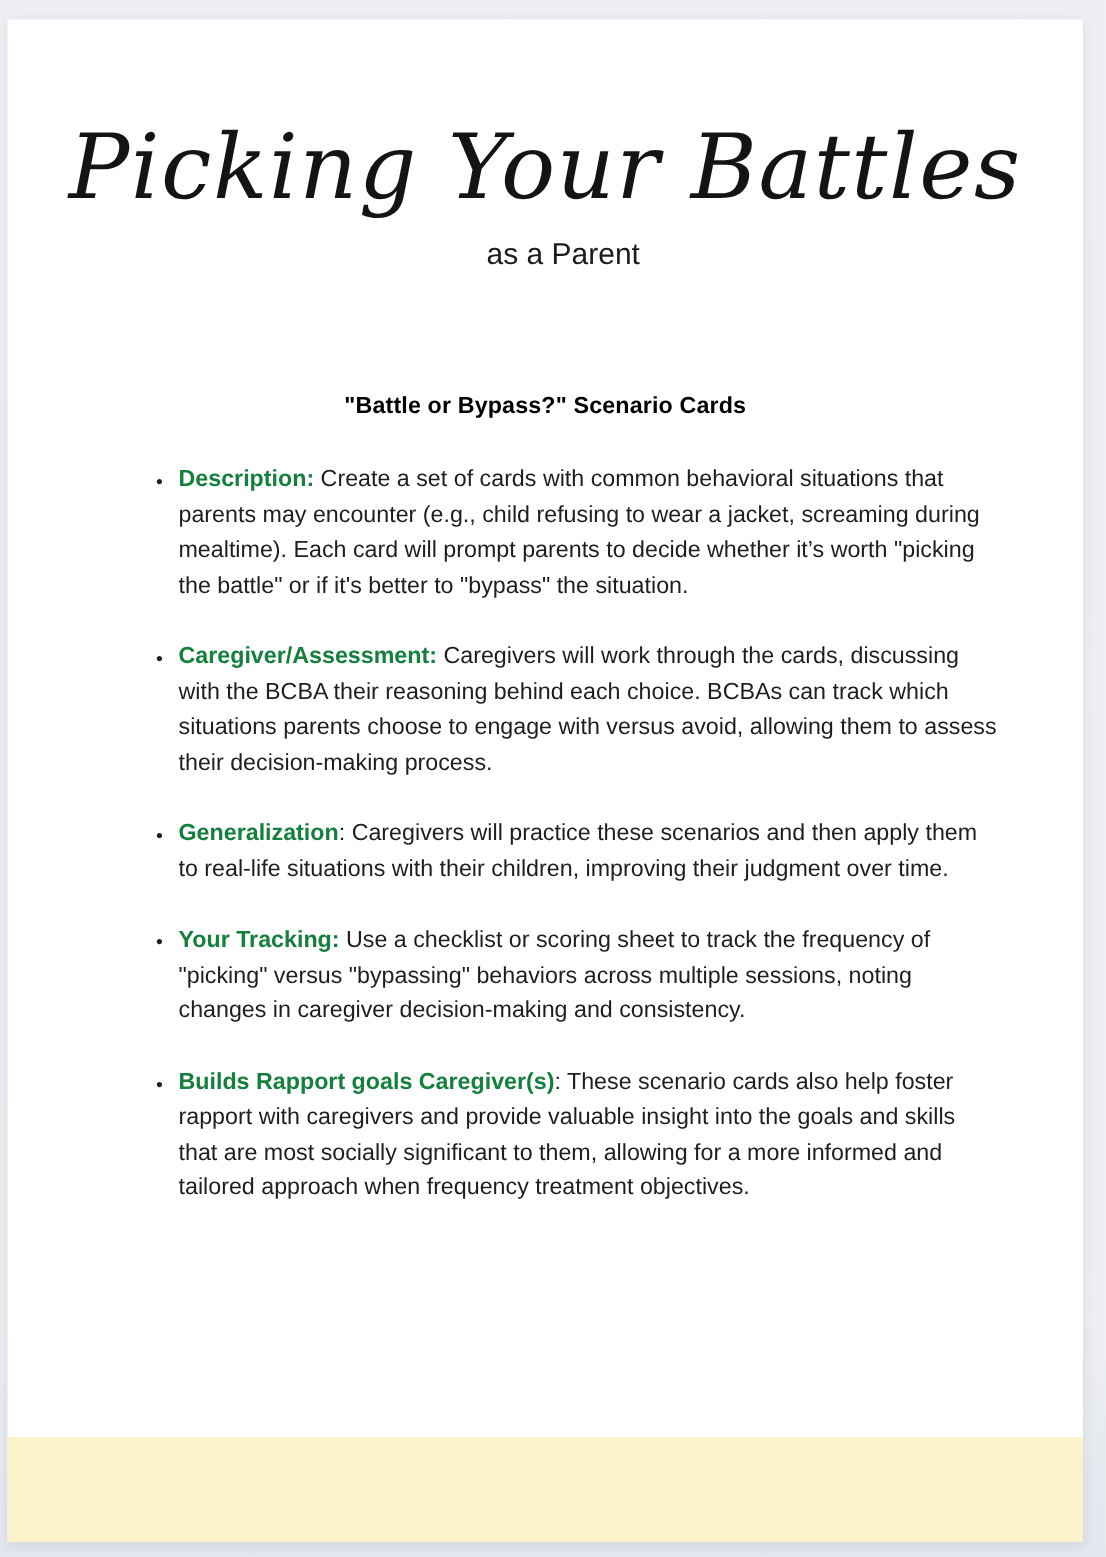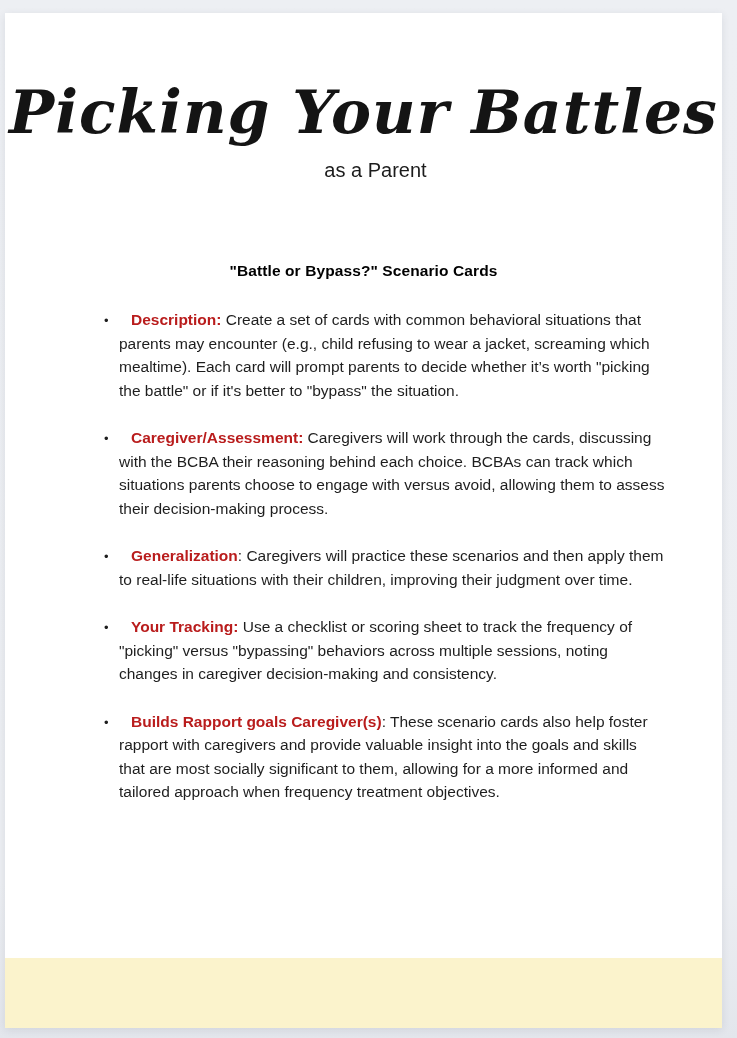--- a/index.html
+++ b/index.html
@@ -23,21 +23,21 @@
     overflow: hidden;
   }
   .title-block {
     margin-top: 47px;
     text-align: center;
     color: #141414;
   }
   .script-title {
     font-family: "DejaVu Serif", serif;
     font-style: italic;
-    font-weight: 700;
+    font-weight: 400;
     font-size: 60px;
     line-height: 104px;
     letter-spacing: 1px;
     white-space: nowrap;
   }
   .subtitle {
     font-family: "Liberation Sans", sans-serif;
     font-size: 20px;
     line-height: 24px;
     margin-top: -6px;
@@ -64,21 +64,21 @@
     position: relative;
     padding-left: 15px;
     margin-bottom: 24px;
   }
   .bullet-list li .dot {
     position: absolute;
     left: 0; top: 1px;
     font-size: 13px;
     color: #1e1e1e;
   }
-  .bullet-label { font-weight: bold; color: #b91c1c; margin-left: 12px; }
+  .bullet-label { font-weight: bold; color: #15803d; }
   .accent-band {
     position: absolute;
     left: 0; bottom: 0;
     width: 100%; height: 70px;
     background: #fbf3cc;
   }
 </style>
 </head>
 <body>
 
@@ -87,21 +87,21 @@
 
     <div class="title-block">
       <div class="script-title">Picking Your Battles</div>
       <div class="subtitle">as a Parent</div>
     </div>
 
     <div class="section-heading">"Battle or Bypass?" Scenario Cards</div>
 
     <ul class="bullet-list">
       <li>
-        <span class="dot">•</span><span class="bullet-label">Description:</span><span> Create a set of cards with common behavioral situations that parents may encounter (e.g., child refusing to wear a jacket, screaming which mealtime). Each card will prompt parents to decide whether it’s worth "picking the battle" or if it's better to "bypass" the situation.</span>
+        <span class="dot">•</span><span class="bullet-label">Description:</span><span> Create a set of cards with common behavioral situations that parents may encounter (e.g., child refusing to wear a jacket, screaming during mealtime). Each card will prompt parents to decide whether it’s worth "picking the battle" or if it's better to "bypass" the situation.</span>
       </li>
       <li>
         <span class="dot">•</span><span class="bullet-label">Caregiver/Assessment:</span><span> Caregivers will work through the cards, discussing with the BCBA their reasoning behind each choice. BCBAs can track which situations parents choose to engage with versus avoid, allowing them to assess their decision-making process.</span>
       </li>
       <li>
         <span class="dot">•</span><span class="bullet-label">Generalization</span><span>: Caregivers will practice these scenarios and then apply them to real-life situations with their children, improving their judgment over time.</span>
       </li>
       <li>
         <span class="dot">•</span><span class="bullet-label">Your Tracking:</span><span> Use a checklist or scoring sheet to track the frequency of "picking" versus "bypassing" behaviors across multiple sessions, noting changes in caregiver decision-making and consistency.</span>
       </li>

